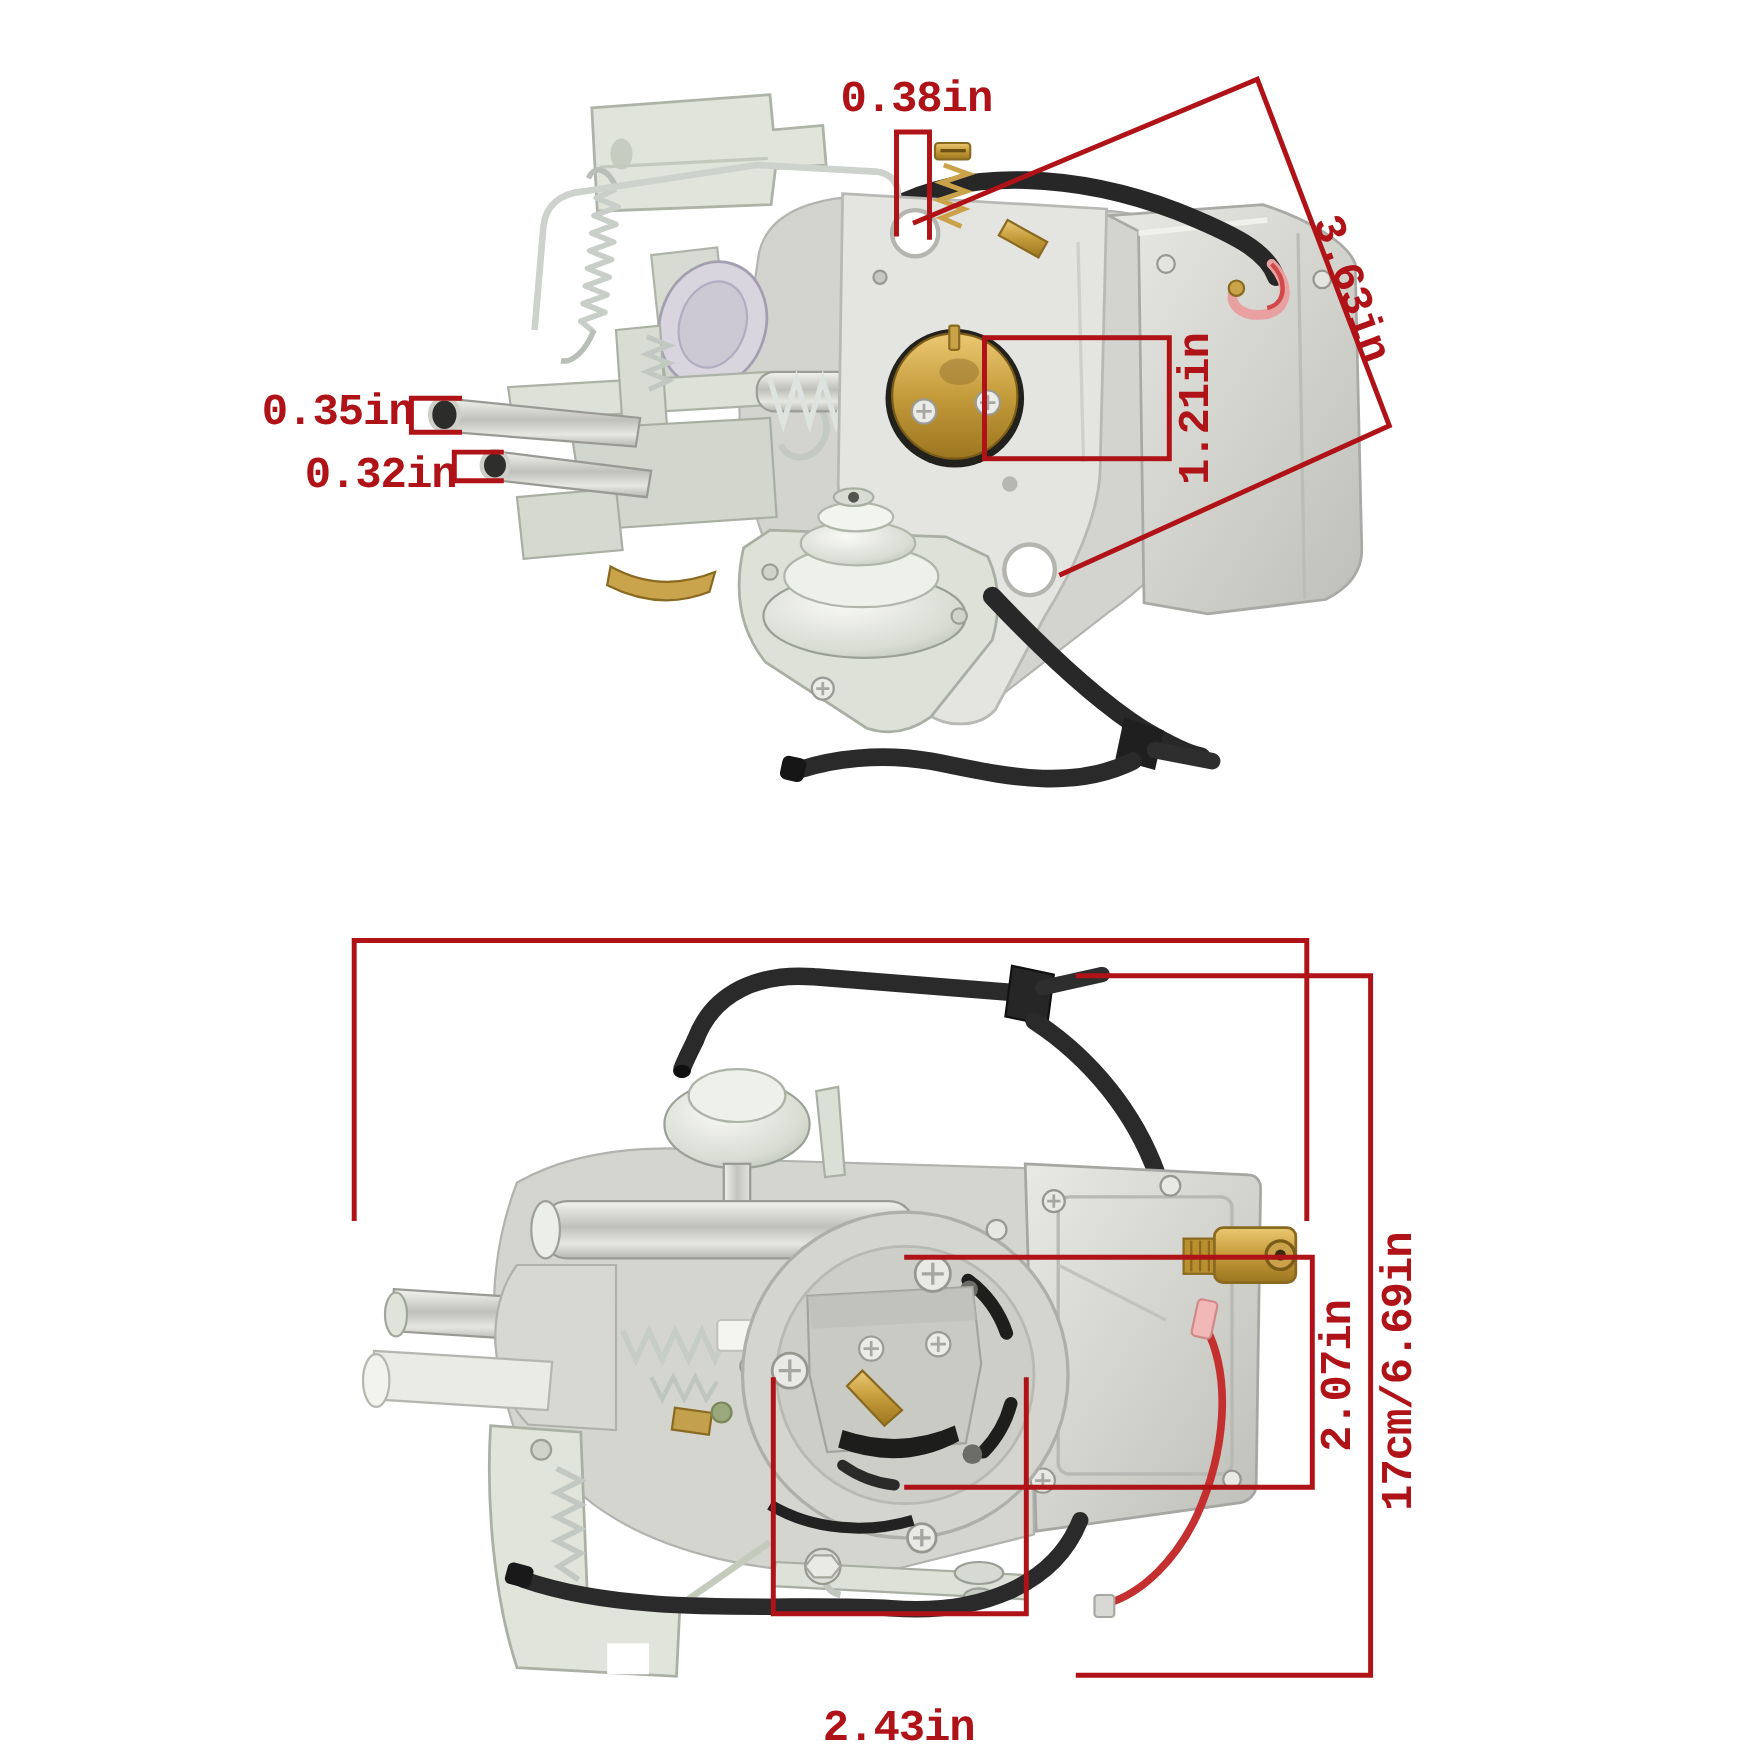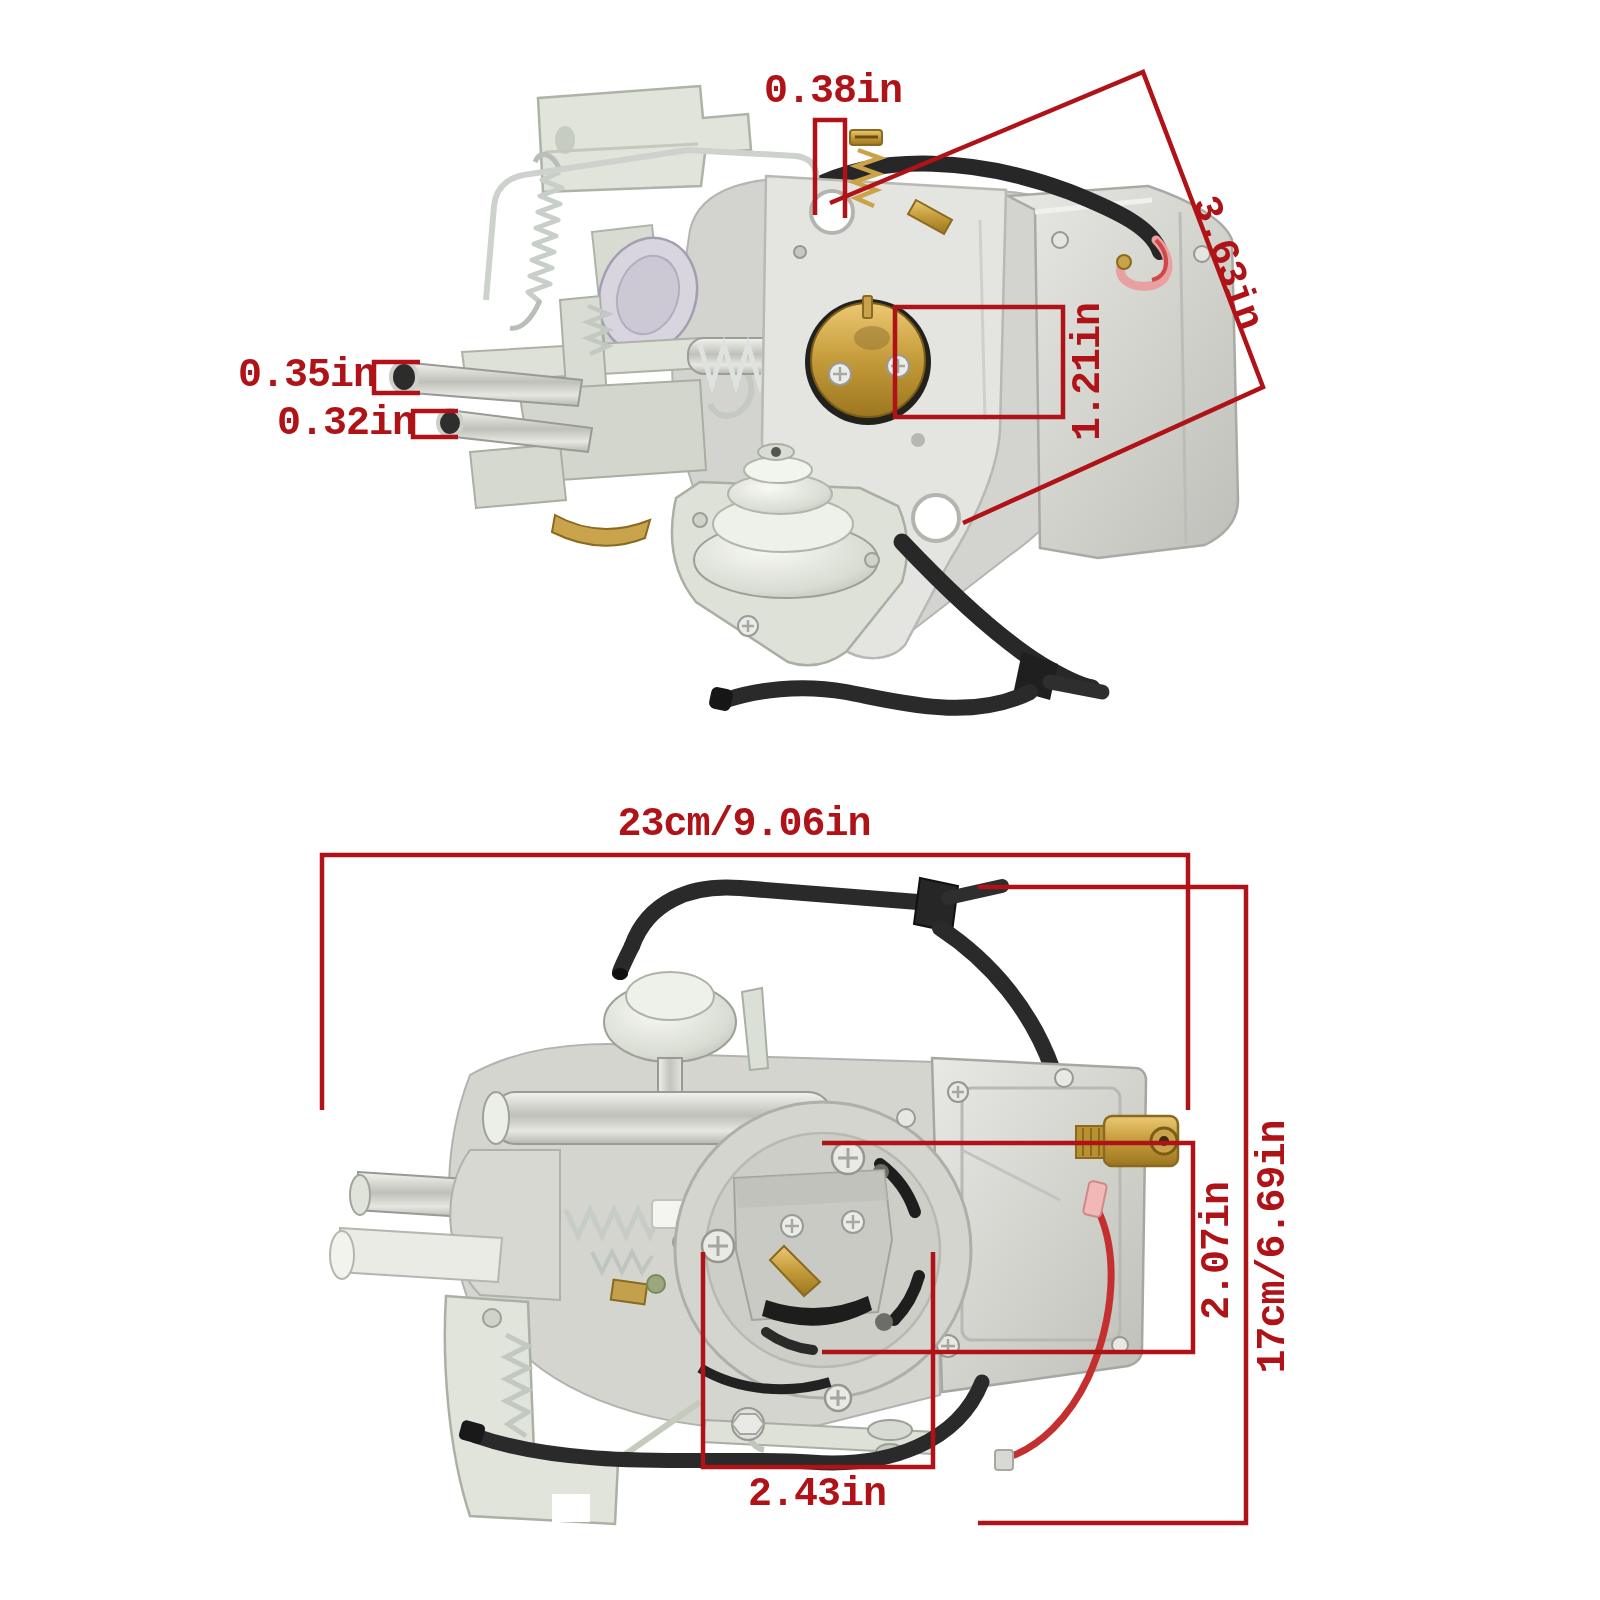--- a/index.html
+++ b/index.html
@@ -277,23 +277,22 @@
 </svg>
 
 <div class="dim-label" style="left:764px;top:70px;width:130px;">0.38in</div>
 
 <div class="dim-label rot-diag" style="left:1126px;top:241px;width:200px;">3.63in</div>
 
 <div class="dim-label rot-ccw" style="left:989px;top:350px;width:200px;">1.21in</div>
 
 <div class="dim-label r-align" style="left:238px;top:354px;width:130px;">0.35in</div>
 
-<div class="dim-label r-align" style="left:277px;top:402px;width:130px;">0.32in</div>
-
-<div class="dim-label" style="left:594px;top:803px;width:300px;">23cm/9.06in</div>
+<div class="dim-label r-align" style="left:277px;top:412px;width:130px;">0.32in</div>
+
 
 <div class="dim-label rot-ccw" style="left:1118px;top:1229px;width:200px;">2.07in</div>
 
 <div class="dim-label rot-ccw" style="left:1144px;top:1225px;width:260px;">17cm/6.69in</div>
 
-<div class="dim-label" style="left:717px;top:1473px;width:200px;">2.43in</div>
+<div class="dim-label" style="left:717px;top:1551px;width:200px;">2.43in</div>
 
 </div>
 
 </body></html>

